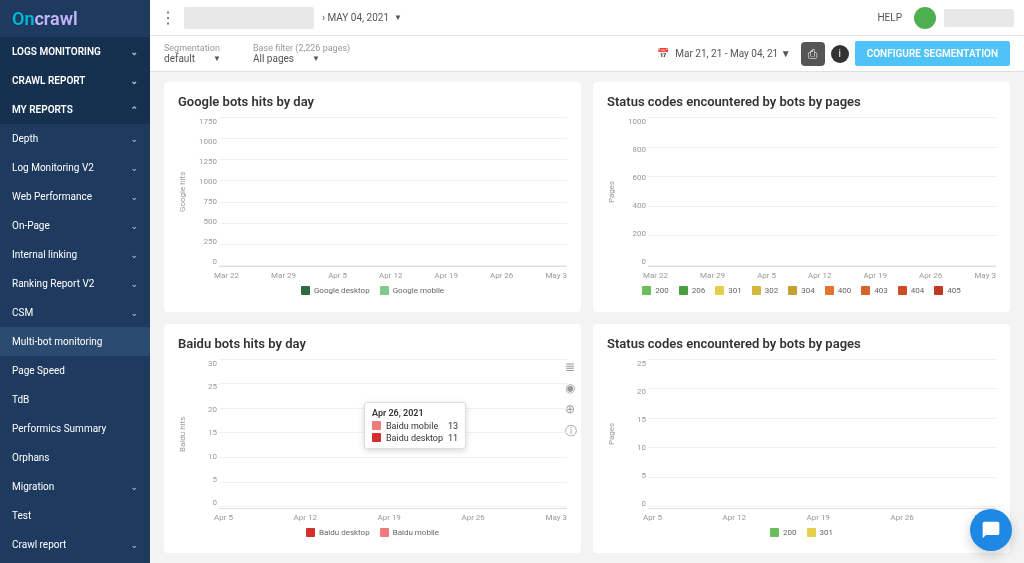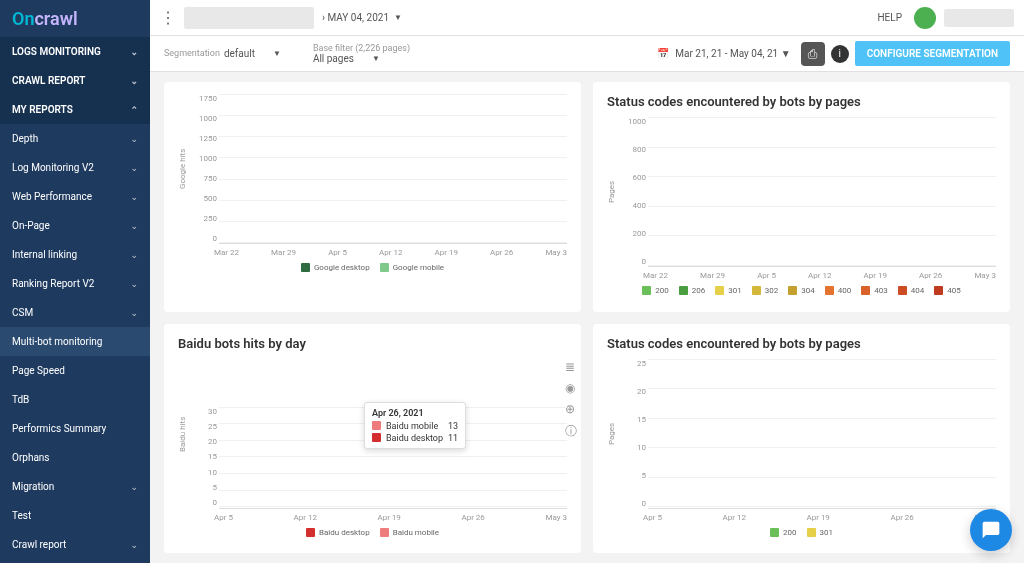--- a/index.html
+++ b/index.html
@@ -140,21 +140,21 @@
       <span class="more-ic">⋮</span>
       <div class="crumb"></div>
       <div class="date-sel">›&nbsp;<span>MAY 04, 2021</span><span class="tri">▼</span></div>
       <div class="spacer"></div>
       <span class="help">HELP</span>
       <div class="avatar"></div>
       <div class="user-blk"></div>
     </div>
 
     <div class="filterbar">
-      <div style="display:flex;flex-direction:row;margin-right:14px">
+      <div style="display:flex;flex-direction:column;margin-right:14px">
         <span class="seg-lbl">Segmentation</span>
         <div class="sel">
             <span>default</span>
             <span class="tri">▼</span>
           </div>
       </div>
       <div style="display:flex;flex-direction:column">
         <span class="seg-lbl">Base filter (2,226 pages)</span>
         <div class="sel">
             <span>All pages</span>
@@ -163,20 +163,21 @@
       </div>
       <div class="spacer"></div>
       <div class="range-pill"><span class="cal">📅</span><span>Mar 21, 21 - May 04, 21</span>&nbsp;<span class="tri">▼</span></div>
       <div class="ic-btn dark">⎙</div>
       <div class="ic-btn info">i</div>
       <button class="cfg-btn">CONFIGURE SEGMENTATION</button>
     </div>
 
     <div class="content" id="charts">
         <div class="card">
+          <div class="card-title">Google bots hits by day</div>
           <div class="chart">
             <div class="yaxis-lbl">Google hits</div>
             <div class="plot" style="margin-left: 28px;">
               <div class="ticks-y">
                 <div>1750</div>
                 <div>1000</div>
                 <div>1250</div>
                 <div>1000</div>
                 <div>750</div>
                 <div>500</div>
@@ -968,21 +969,21 @@
         <div class="card">
           <div class="card-title">Baidu bots hits by day</div>
           <div class="side-tools">
             <span>≣</span>
             <span>◉</span>
             <span>⊕</span>
             <span>ⓘ</span>
           </div>
           <div class="chart">
             <div class="yaxis-lbl">Baidu hits</div>
-            <div class="plot" style="margin-left: 28px; margin-top: 48px;">
+            <div class="plot" style="margin-left: 28px;">
               <div class="ticks-y">
                 <div>30</div>
                 <div>25</div>
                 <div>20</div>
                 <div>15</div>
                 <div>10</div>
                 <div>5</div>
                 <div>0</div>
               </div>
               <div class="gridlines">

